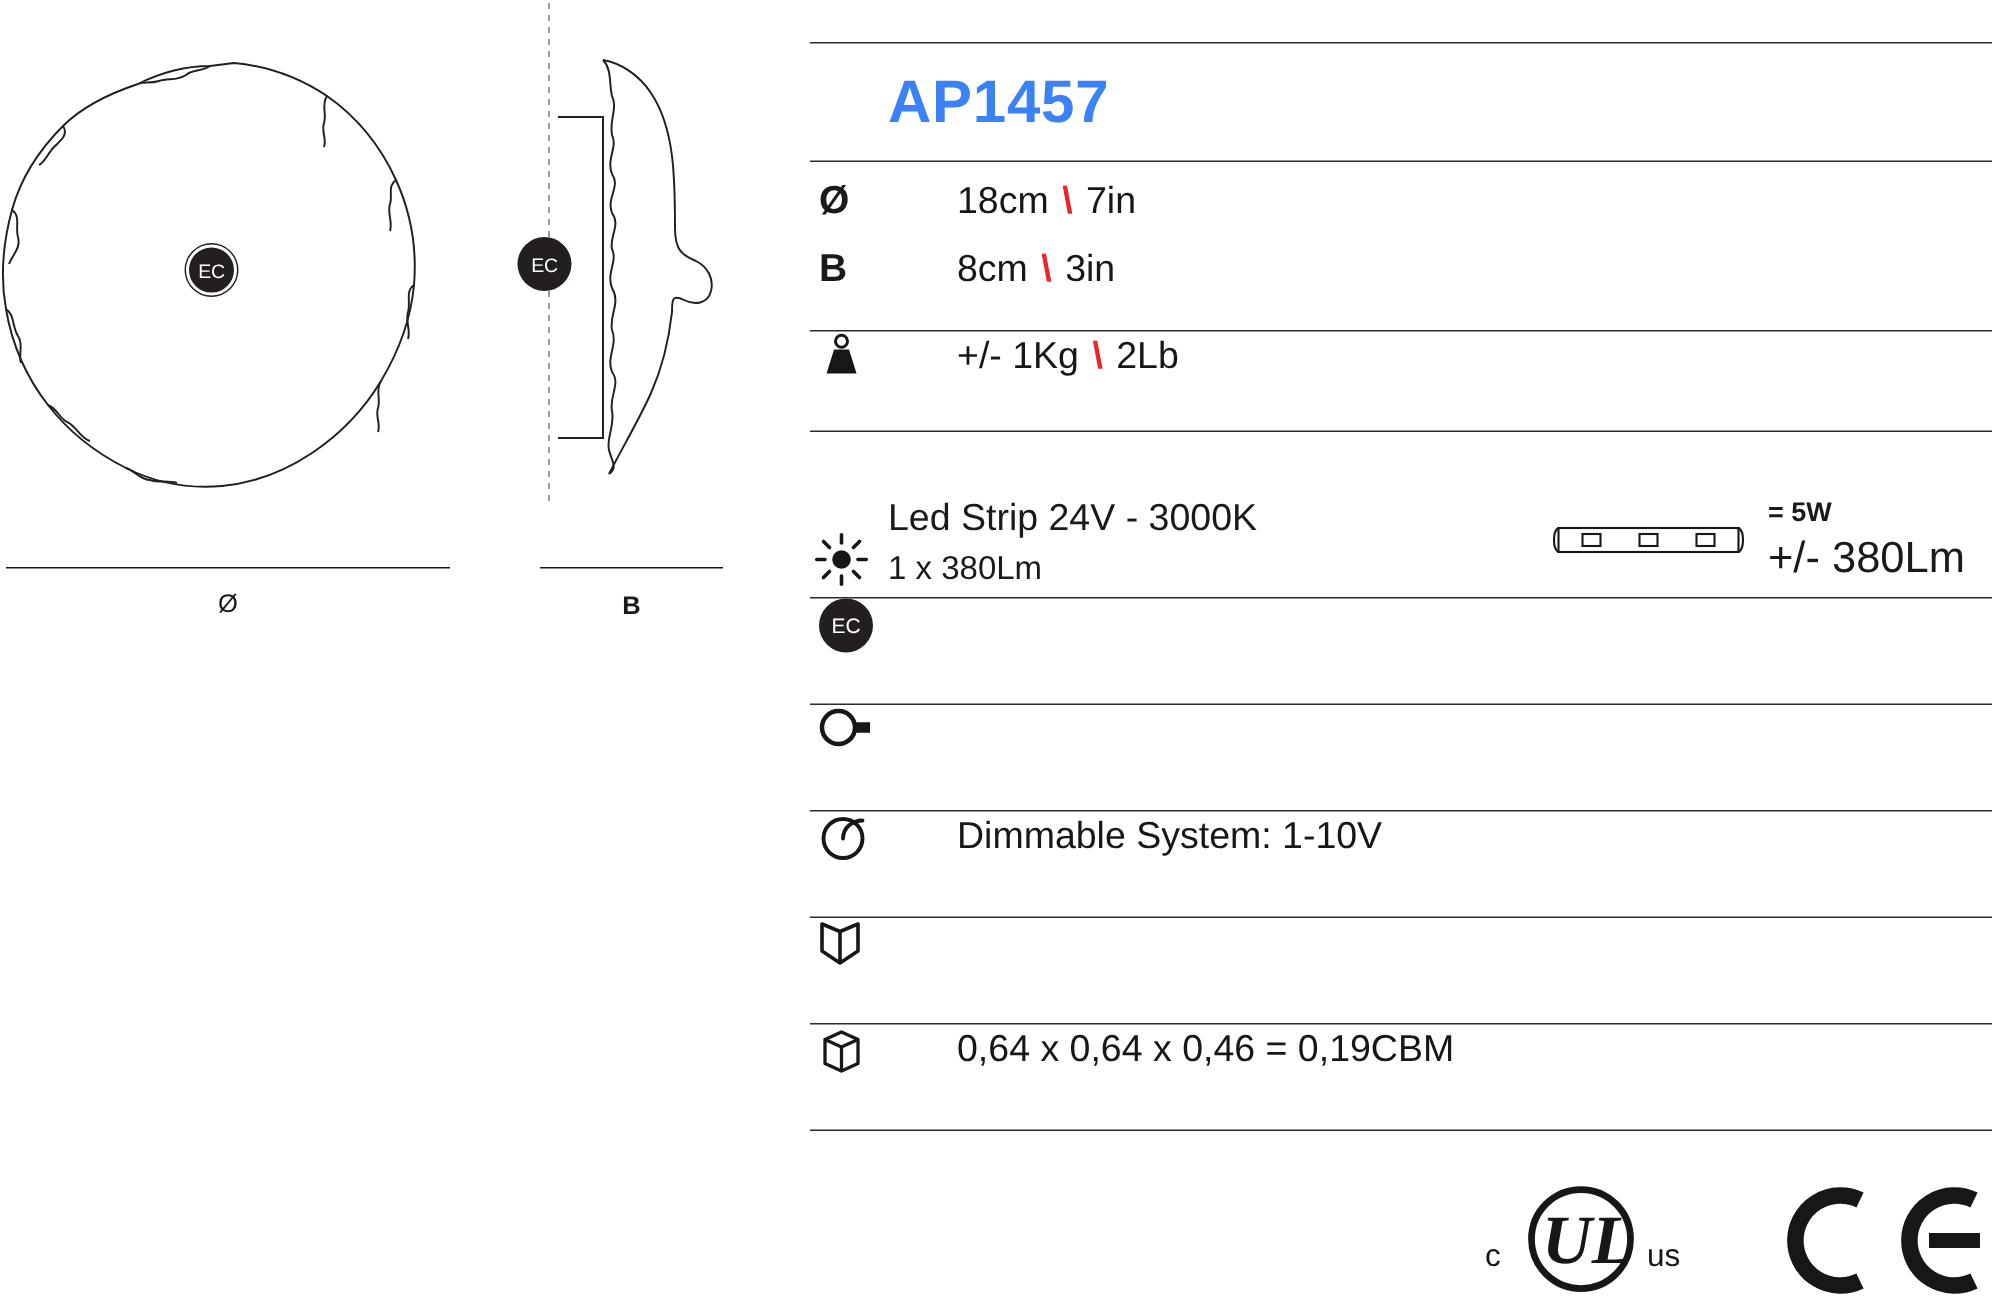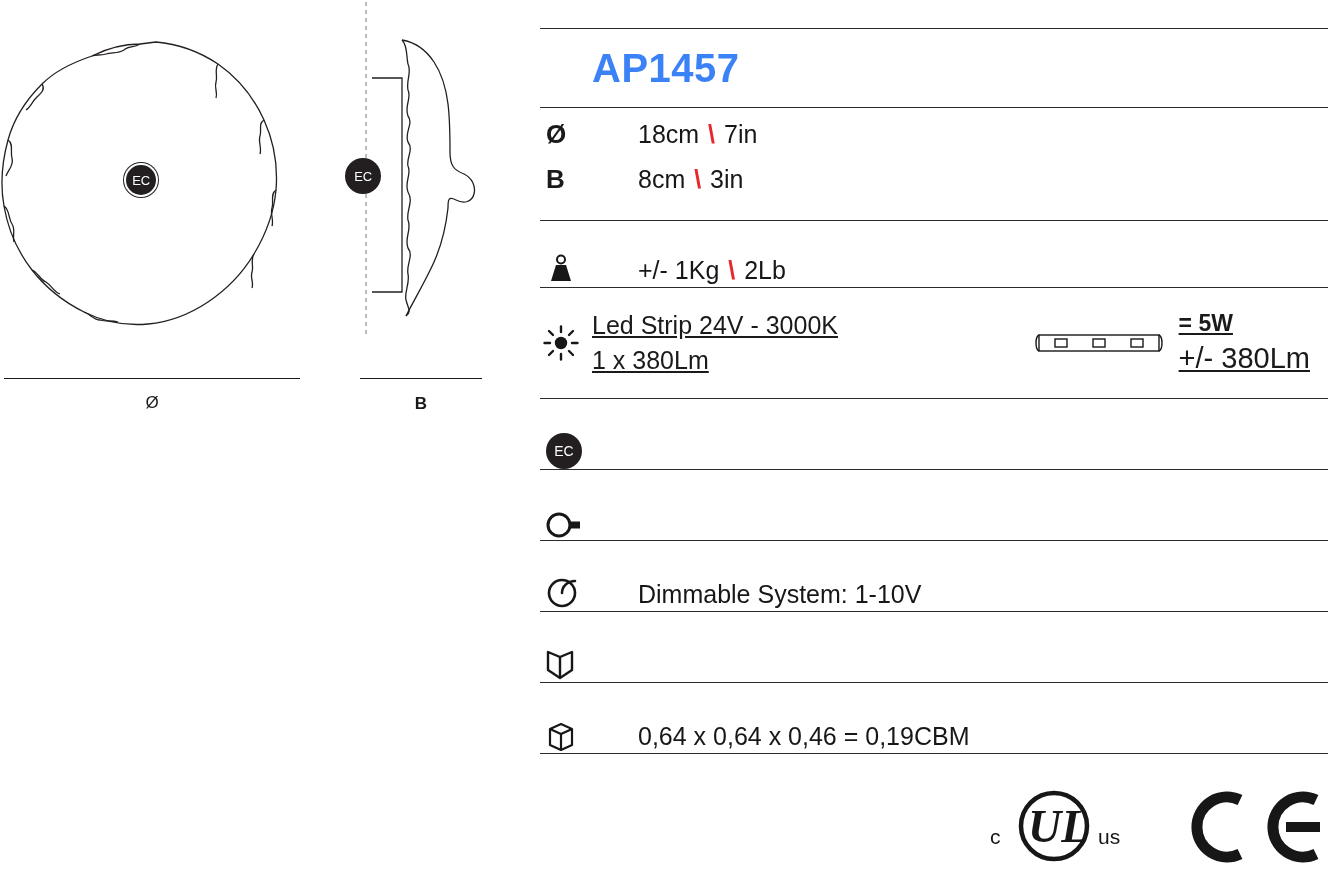--- a/index.html
+++ b/index.html
@@ -72,21 +72,21 @@
     left: 540px; top: 0;
     width: 790px; height: 874px;
     padding-right: 2px;
   }
   .rule {
     border-top: 1.5px solid #2b2b2b;
     width: 788px;
   }
   .row {
     display: flex;
-    align-items: flex-end;
+    align-items: flex-start;
     padding-left: 2px;
   }
   #title-row {
     height: 78px;
     display: flex;
     align-items: center;
     padding-left: 52px;
   }
   #title {
     font-size: 40px;
@@ -128,38 +128,37 @@
     font-size: 26px; font-weight: bold;
     padding-left: 4px;
   }
 
   
   #weight-row { height: 66px; }
 
   
   #led-block {
     display: flex;
-    align-items: center;
+    align-items: flex-end;
     min-height: 110px;
     padding: 6px 0;
-    text-decoration: underline;
   }
   #led-text { flex: 0 0 auto; }
   #led-text .l1 { font-size: 25px; margin-bottom: 6px; }
-  #led-text .l2 { font-size: 25px; }
+  #led-text .l2 { font-size: 22px; }
   #led-right {
     margin-left: auto;
     display: flex;
     align-items: center;
     gap: 14px;
     padding-right: 18px;
   }
   #strip-svg { display: block; }
   #led-right .watt {
-    font-size: 23px; font-weight: bold;
+    font-size: 18px; font-weight: bold;
     line-height: 1.35;
   }
   #led-right .lm { font-size: 29px; line-height: 1.35; }
 
   #ec-row, #hw-row, #dim-row-sys, #cat-row, #cbm-row { height: 70px; }
 
   .ec-inline {
     width: 36px; height: 36px;
     border-radius: 50%;
     background: #231f20;

